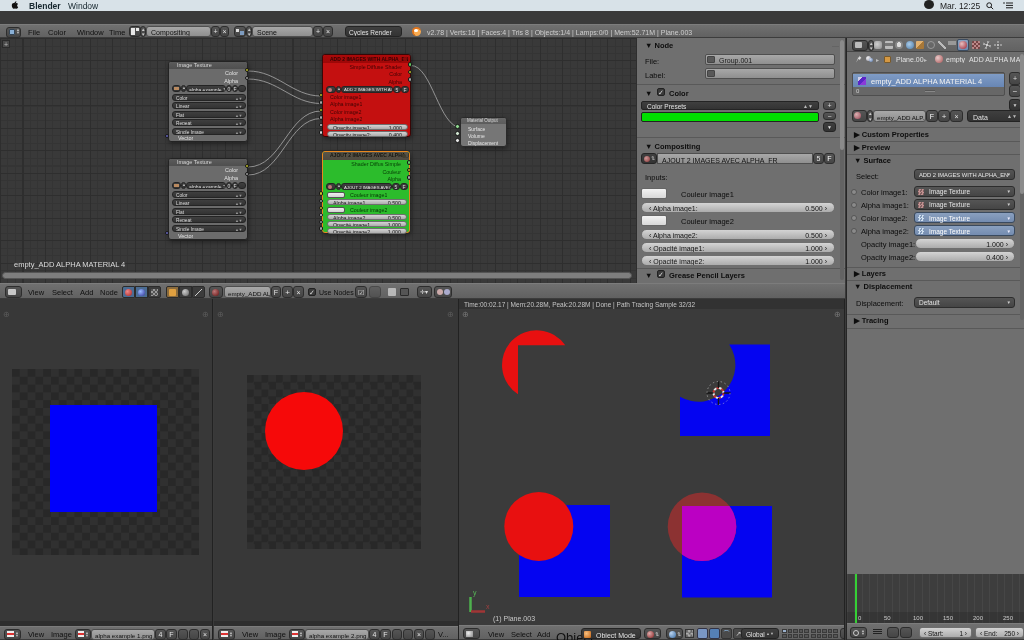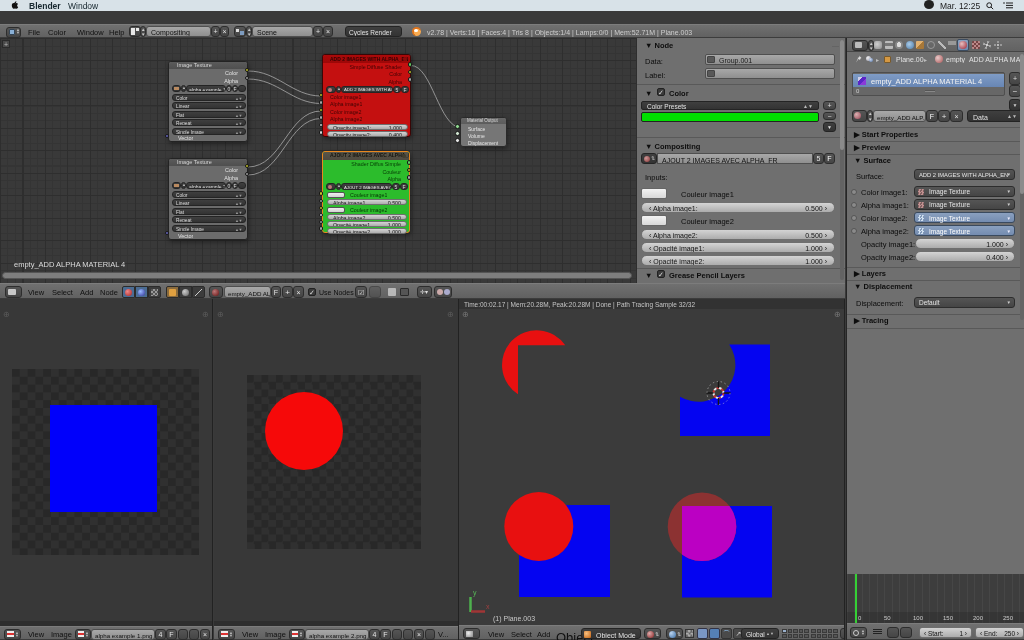--- a/index.html
+++ b/index.html
@@ -36,21 +36,21 @@
 </div>
 
 
 <div class="a hdr" style="left:0;top:24px;width:1024px;height:14px">
  <div class="a dd" style="left:6px;top:1.5px;width:15px;height:11px"></div>
  <div class="a" style="left:9px;top:4px;width:6px;height:6px;background:#8ab0d6;border-radius:1px;border:1px solid #345"></div>
  <div class="a" style="left:16px;top:3px;color:#bbb;font-size:4px;line-height:3px">▲<br>▼</div>
  <div class="a mn" style="left:28px;top:4px">File</div>
  <div class="a mn" style="left:48px;top:4px">Color</div>
  <div class="a mn" style="left:77px;top:4px">Window</div>
- <div class="a mn" style="left:109px;top:4px">Help</div>
+ <div class="a mn" style="left:109px;top:4px">Time</div>
  <div class="a dd" style="left:129px;top:1px;width:12px;height:11px"></div>
  <div class="a" style="left:131px;top:3px;width:4px;height:7px;background:#e8e8e8"></div>
  <div class="a" style="left:136px;top:3px;width:3px;height:3px;background:#e8e8e8"></div>
  <div class="a dd" style="left:140px;top:1px;width:6px;height:11px;color:#ccc;font-size:4.5px;text-align:center;line-height:1.2">▲<br>▼</div>
  <div class="a lf" style="left:146px;top:1px;width:65px;height:11px;padding:2px 4px;font-size:7px;line-height:1.1">Compositing</div>
  <div class="a dd" style="left:211px;top:1px;width:9px;height:11px;font-size:7px;text-align:center;line-height:10px">+</div>
  <div class="a dd" style="left:220px;top:1px;width:9px;height:11px;font-size:7px;text-align:center;line-height:10px">×</div>
  <div class="a dd" style="left:234px;top:1px;width:12px;height:11px"></div>
  <div class="a" style="left:236px;top:4px;width:3px;height:3px;background:#ddd"></div>
  <div class="a" style="left:240px;top:6px;width:4px;height:4px;background:#7e9cc0"></div>
@@ -233,21 +233,21 @@
  <div class="a dd" style="left:417px;top:2px;width:15px;height:12px"></div>
  <div class="a" style="left:420px;top:5px;font-size:6px;color:#ddd;line-height:7px">✛▾</div>
  <div class="a dd" style="left:434px;top:2px;width:18px;height:12px"></div>
  <div class="a" style="left:437px;top:5px;width:6px;height:6px;border-radius:50%;background:#caa;"></div>
  <div class="a" style="left:444px;top:5px;width:6px;height:6px;border-radius:50%;background:#aac"></div>
 </div>
 
 <div class="a" style="left:636px;top:38px;width:209px;height:245px;background:#6f6f6f;border-left:1px solid #2e2e2e;overflow:hidden;font-family:'Liberation Sans',sans-serif">
  <div class="a" style="left:8px;top:3px;width:190px;font-size:7.5px;font-weight:bold;color:#0d0d0d">▼ Node</div>
  <div class="a" style="right:6px;top:4px;color:#5a5a5a;font-size:7px">—</div>
- <div class="a pl" style="left:8px;top:19px">Data:</div>
+ <div class="a pl" style="left:8px;top:19px">File:</div>
  <div class="a lf" style="left:68px;top:16px;width:130px;height:11px;border-radius:2px"></div>
  <div class="a" style="left:70px;top:18px;width:8px;height:7px;background:#585858;border:1px solid #444;border-radius:1px"></div>
  <div class="a" style="left:82px;top:18.5px;font-size:7px;color:#1a1a1a">Group.001</div>
  <div class="a pl" style="left:8px;top:33px">Label:</div>
  <div class="a lf" style="left:68px;top:30px;width:130px;height:11px;border-radius:2px"></div>
  <div class="a" style="left:70px;top:32px;width:8px;height:7px;background:#585858;border:1px solid #444;border-radius:1px"></div>
  <div class="a" style="left:0;top:46px;width:209px;height:1px;background:#595959"></div>
  <div class="a" style="left:8px;top:51px;font-size:7.5px;font-weight:bold;color:#0d0d0d">▼</div>
  <div class="a" style="left:20px;top:50px;width:8px;height:8px;background:#3a3a3a;border:1px solid #222;border-radius:2px;color:#ddd;font-size:7px;line-height:8px;text-align:center">✓</div>
  <div class="a" style="left:32px;top:51px;font-size:7.5px;font-weight:bold;color:#0d0d0d">Color</div>
@@ -459,27 +459,27 @@
  <div class="a dd" style="left:5px;top:72px;width:15px;height:12px"></div>
  <div class="a" style="left:7px;top:74px;width:7px;height:7px;border-radius:50%;background:radial-gradient(circle at 35% 35%,#d8b0b0,#945)"></div>
  <div class="a dd" style="left:20px;top:72px;width:6px;height:12px;color:#ccc;font-size:4.5px;text-align:center;line-height:1.3">▲<br>▼</div>
  <div class="a lf" style="left:26px;top:72px;width:53px;height:12px;padding:3.5px 3px;overflow:hidden;white-space:nowrap;font-size:6.2px">empty_ADD ALP...</div>
  <div class="a dd" style="left:79px;top:72px;width:12px;height:12px;font-size:7px;text-align:center;line-height:11px;color:#fff">F</div>
  <div class="a dd" style="left:91px;top:72px;width:12px;height:12px;font-size:8px;text-align:center;line-height:11px">+</div>
  <div class="a dd" style="left:103px;top:72px;width:13px;height:12px;font-size:7px;text-align:center;line-height:11px">×</div>
  <div class="a ddk" style="left:120px;top:72px;width:56px;height:12px;padding:3px 5px">Data<span style="float:right;color:#bbb;font-size:5px">▲▼</span></div>
 
  <div class="a" style="left:0;top:89px;width:178px;height:1px;background:#595959"></div>
- <div class="a" style="left:7px;top:92px;font-size:7.5px;font-weight:bold;color:#0d0d0d">▶ Start Properties</div>
+ <div class="a" style="left:7px;top:92px;font-size:7.5px;font-weight:bold;color:#0d0d0d">▶ Custom Properties</div>
  <div class="a" style="left:0;top:103px;width:178px;height:1px;background:#595959"></div>
  <div class="a" style="left:7px;top:105px;font-size:7.5px;font-weight:bold;color:#0d0d0d">▶ Preview</div>
  <div class="a" style="left:0;top:116px;width:178px;height:1px;background:#595959"></div>
  <div class="a" style="left:7px;top:118px;font-size:7.5px;font-weight:bold;color:#0d0d0d">▼ Surface</div>
 
- <div class="a pl" style="left:9px;top:134px">Surface:</div>
+ <div class="a pl" style="left:9px;top:134px">Select:</div>
  <div class="a dd" style="left:67px;top:131px;width:101px;height:11px;padding:3px 4px;font-size:5.8px;overflow:hidden;white-space:nowrap">ADD 2 IMAGES WITH ALPHA_EN<span class="a" style="right:3px;top:3px;color:#ccc;font-size:4.5px">▼</span></div>
 
  <div class="a" style="left:4px;top:151px;width:6px;height:6px;border-radius:50%;background:#8a8a8a;border:1px solid #555"></div>
  <div class="a pl" style="left:14px;top:150px">Color image1:</div>
  <div class="a dd" style="left:67px;top:147.5px;width:101px;height:11px;padding:2.5px 4px;font-size:6.5px;padding-left:14px"><span class="a" style="left:3px;top:2.5px;width:6px;height:6px;background:repeating-conic-gradient(#c09090 0 25%,#806060 0 50%) 0 0/3px 3px;border-radius:1px"></span>Image Texture<span class="a" style="right:3px;top:3px;color:#ccc;font-size:4.5px">▼</span></div>
  <div class="a" style="left:4px;top:164px;width:6px;height:6px;border-radius:50%;background:#8a8a8a;border:1px solid #555"></div>
  <div class="a pl" style="left:14px;top:163px">Alpha image1:</div>
  <div class="a dd" style="left:67px;top:160.5px;width:101px;height:11px;padding:2.5px 4px;font-size:6.5px;padding-left:14px"><span class="a" style="left:3px;top:2.5px;width:6px;height:6px;background:repeating-conic-gradient(#c09090 0 25%,#806060 0 50%) 0 0/3px 3px;border-radius:1px"></span>Image Texture<span class="a" style="right:3px;top:3px;color:#ccc;font-size:4.5px">▼</span></div>
  <div class="a" style="left:4px;top:177px;width:6px;height:6px;border-radius:50%;background:#8a8a8a;border:1px solid #555"></div>
  <div class="a pl" style="left:14px;top:176px">Color image2:</div>

